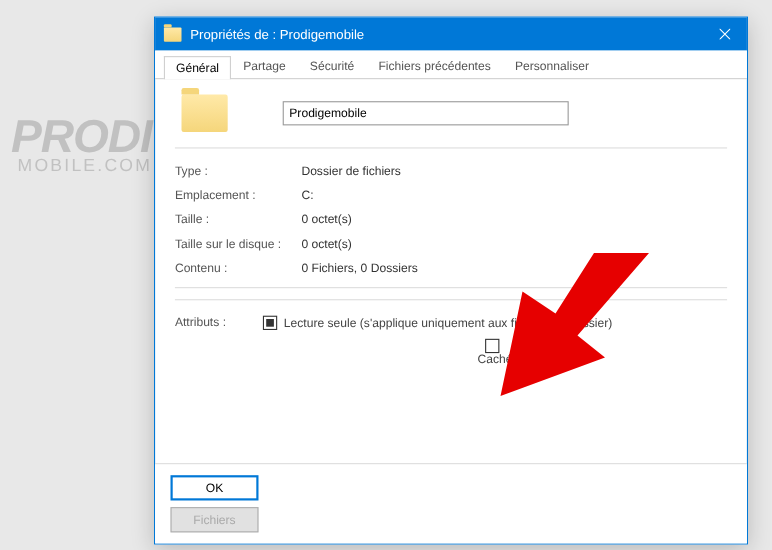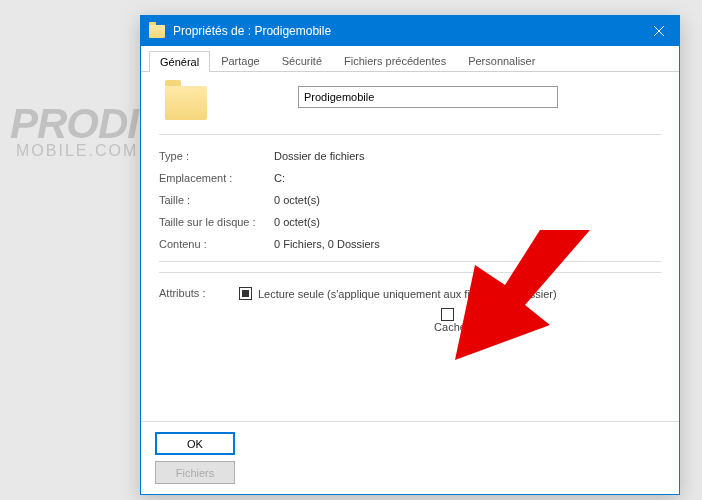--- a/index.html
+++ b/index.html
@@ -8,21 +8,21 @@
     .titlebar { background: #0078d7; color: #fff; height: 30px; display: flex; align-items: center; padding: 0 8px; font-size: 12px; }
     .titlebar-icon { width: 16px; height: 13px; background: linear-gradient(#ffe9a8, #f5d67b); border-radius: 1px; margin-right: 8px; position: relative; }
     .titlebar-icon::before { content: ""; position: absolute; top: -3px; left: 0; width: 7px; height: 3px; background: #f5d67b; border-radius: 1px 1px 0 0; }
     .titlebar-text { flex: 1; }
     .close-btn { width: 40px; height: 30px; display: flex; align-items: center; justify-content: center; cursor: pointer; margin-right: -8px; }
     .close-btn svg { width: 10px; height: 10px; }
     .tabbar { display: flex; border-bottom: 1px solid #d0d0d0; padding: 4px 8px 0; background: #fff; }
     .tab { font-size: 11px; padding: 4px 10px; cursor: pointer; border: 1px solid transparent; border-bottom: none; color: #555; }
     .tab.active { border-color: #d0d0d0; background: #fff; position: relative; top: 1px; color: #000; }
     .content { padding: 14px 18px; font-size: 11px; color: #444; }
-    .row-top { display: flex; margin-bottom: 14px; gap: 41px; }
+    .row-top { display: flex; align-items: center; margin-bottom: 14px; }
     .folder-icon { width: 42px; height: 34px; background: linear-gradient(#ffe9a8, #f5d67b); border-radius: 2px; margin-left: 6px; margin-right: 50px; position: relative; }
     .folder-icon::before { content: ""; position: absolute; top: -6px; left: 0; width: 16px; height: 6px; background: #f5d67b; border-radius: 2px 2px 0 0; }
     .name-input { border: 1px solid #999; padding: 3px 5px; font-size: 11px; width: 260px; height: 22px; }
     .hr { border: none; border-top: 1px solid #ddd; margin: 6px 0 10px; }
     .prop-row { display: flex; padding: 5px 0; }
     .prop-label { width: 115px; color: #555; }
     .prop-value { flex: 1; color: #333; }
     .attr-row { display: flex; align-items: flex-start; padding-top: 4px; justify-content: flex-end; }
     .attr-label { width: 80px; color: #555; }
     .attr-body { flex: 1; }

